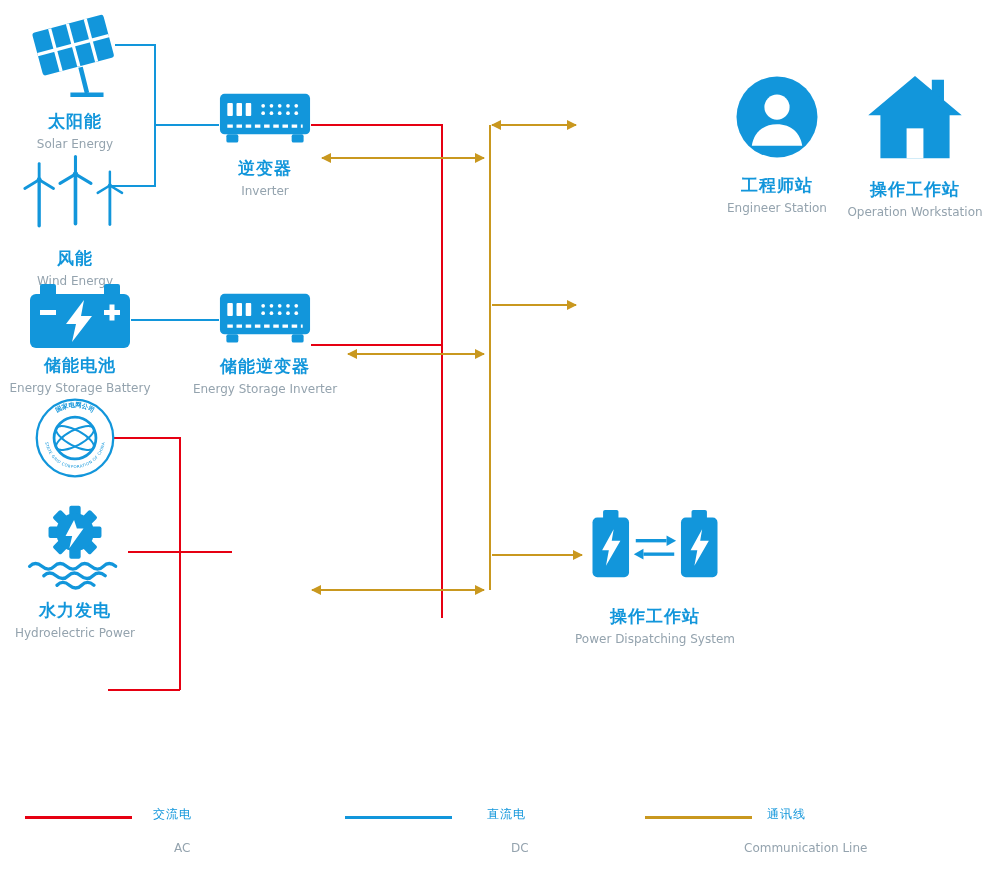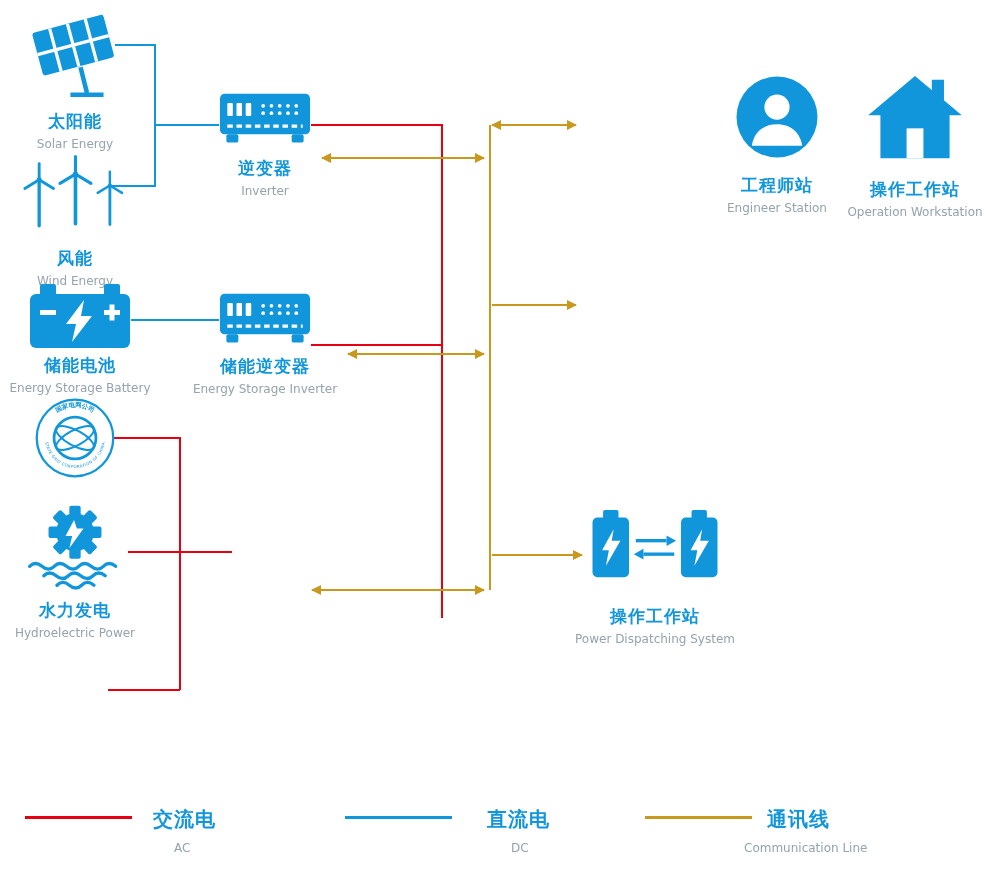--- a/index.html
+++ b/index.html
@@ -10,21 +10,21 @@
   .ac{stroke:var(--red,#e60012);}
   .dc{stroke:var(--blue,#1296db);}
   .comm{stroke:var(--gold,#c9981f);}
   .node{position:absolute;display:flex;flex-direction:column;align-items:center;text-align:center;}
   .zh{color:var(--blue,#1296db);font-size:17px;font-weight:bold;letter-spacing:1px;margin-top:6px;white-space:nowrap;}
   .en{color:var(--gray,#94a3ae);font-size:12px;margin-top:4px;white-space:nowrap;}
   .ic{fill:var(--blue,#1296db);}
   .st{stroke:var(--blue,#1296db);fill:none;}
   svg text{font-family:"DejaVu Sans","Liberation Sans",sans-serif;}
   .lline{position:absolute;top:816px;height:3px;width:107px;}
-  .lzh{position:absolute;top:806px;font-size:20px;font-weight:bold;color:var(--blue,#1296db);letter-spacing:1px;}
+  .lzh{position:absolute;top:806px;font-size:12px;font-weight:normal;color:var(--blue,#1296db);letter-spacing:1px;}
   .len{position:absolute;top:841px;font-size:12px;color:var(--gray,#94a3ae);}
 </style>
 </head>
 <body>
 
 <div class="canvas">
 
   <svg class="wires" width="1000" height="878" viewBox="0 0 1000 878">
     <defs>
       <marker id="ar" viewBox="0 0 10 10" refX="9" refY="5" markerWidth="11" markerHeight="10" markerUnits="userSpaceOnUse" orient="auto-start-reverse">

